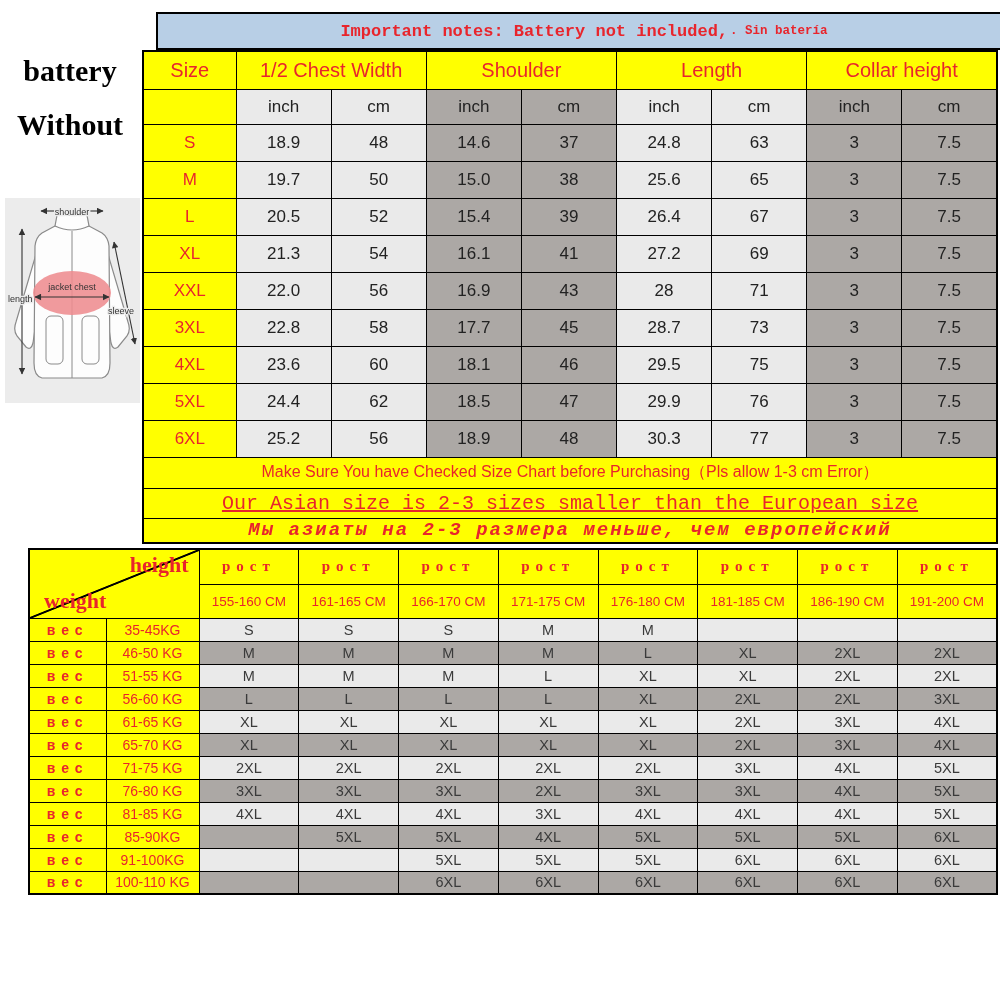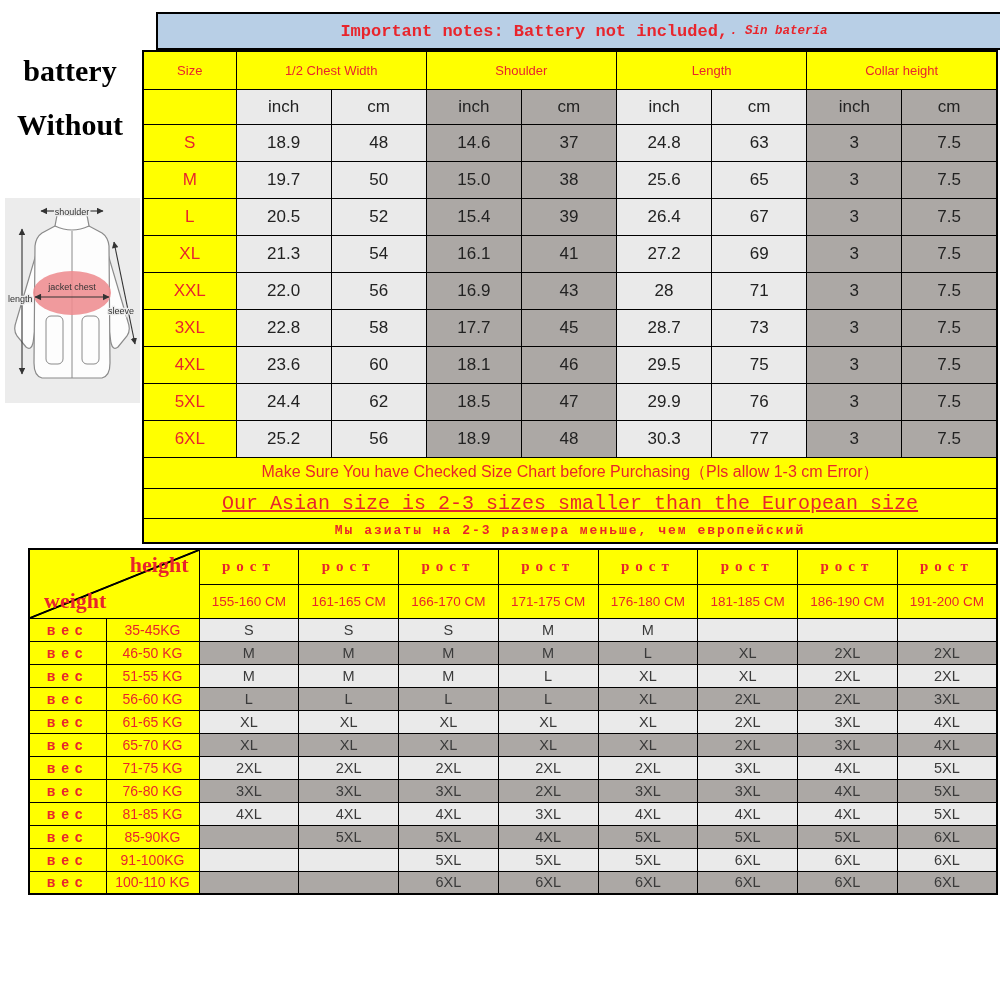--- a/index.html
+++ b/index.html
@@ -28,45 +28,45 @@
   .dlabel{font-family:"Liberation Sans",sans-serif;font-size:9px;fill:#333;
     paint-order:stroke;stroke:var(--diagram-bg);stroke-width:2.5px;}
   .dlabel.onpink{stroke:none;}
 
   
   .banner{position:absolute;left:142px;top:12px;width:856px;height:38px;
     background:var(--banner-bg);border:2px solid #000;display:flex;
     align-items:center;justify-content:center;white-space:nowrap;color:var(--red);margin-left:14px;}
   .b-en{font-family:"Liberation Mono","DejaVu Sans Mono",monospace;font-weight:bold;font-size:17px;}
   .b-ru{font-weight:bold;font-size:16px;letter-spacing:3px;margin-left:6px;}
-  .b-es{font-family:"Liberation Mono","DejaVu Sans Mono",monospace;font-weight:bold;font-size:12.5px;margin-left:2px;font-style:italic;}
+  .b-es{font-family:"Liberation Mono","DejaVu Sans Mono",monospace;font-weight:bold;font-size:12.5px;margin-left:2px;}
 
   
   table{border-collapse:collapse;}
   th,td{border:1.5px solid #000;text-align:center;vertical-align:middle;overflow:hidden;font-weight:normal;}
   .y{background:var(--yellow);}
   .lt{background:var(--light-cell);}
   .dk{background:var(--dark-cell);}
   .red{color:var(--red);}
 
   
   .size-table{position:absolute;left:142px;top:50px;width:856px;table-layout:fixed;border:2px solid #000;}
   .size-table tr.grp{height:38px;}
-  .size-table tr.grp th{font-size:13px;}
+  .size-table tr.grp th{font-size:20px;}
   .size-table tr.units{height:35px;}
   .size-table tr.units th{font-size:17px;color:var(--ink);}
   .size-table tbody tr{height:37px;}
   .szl{font-size:17px;}
   .num{font-size:17px;color:var(--ink);}
   .size-table tr.note1{height:31px;}
   .size-table tr.note2{height:30px;}
   .size-table tr.note3{height:25px;}
   .note1 td{font-size:16px;margin-top:20px;}
   .note2 td{font-family:"Liberation Mono","DejaVu Sans Mono",monospace;font-size:20px;text-decoration:underline;margin-left:28px;}
-  .note3 td{font-family:"Liberation Mono","DejaVu Sans Mono",monospace;font-weight:bold;font-size:13px;letter-spacing:2px;}
+  .note3 td{font-family:"Liberation Mono","DejaVu Sans Mono",monospace;font-weight:bold;font-size:19px;letter-spacing:2px;font-style:italic;}
 
   
   .fit-table{position:absolute;left:28px;top:548px;width:970px;table-layout:fixed;border:2px solid #000;}
   .fit-table tr.hdr1{height:35px;}
   .fit-table tr.hdr2{height:34px;}
   .fit-table tbody tr{height:23px;}
   .corner{position:relative;padding:0;}
   .diagline{position:absolute;inset:0;
     background:linear-gradient(to bottom right,transparent calc(50% - 1.4px),#000 calc(50% - 0.6px),#000 calc(50% + 0.6px),transparent calc(50% + 1.4px));}
   .corner-h{position:absolute;top:2px;right:10px;font-family:"Liberation Serif","DejaVu Serif",serif;font-weight:bold;font-size:22px;color:var(--red);}

